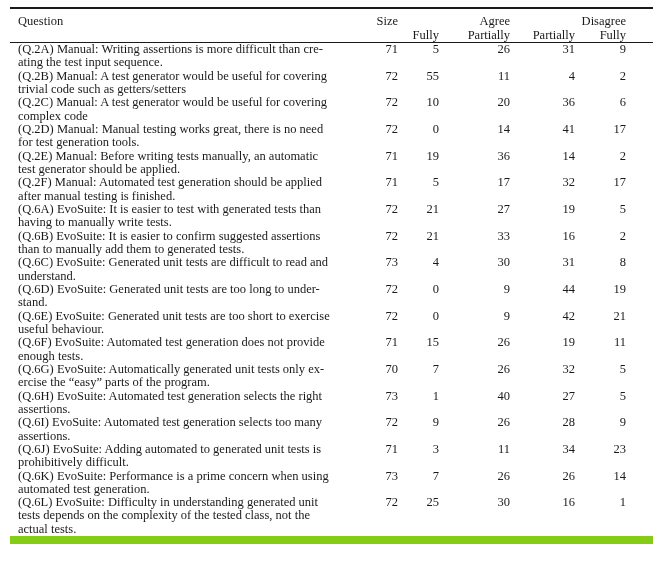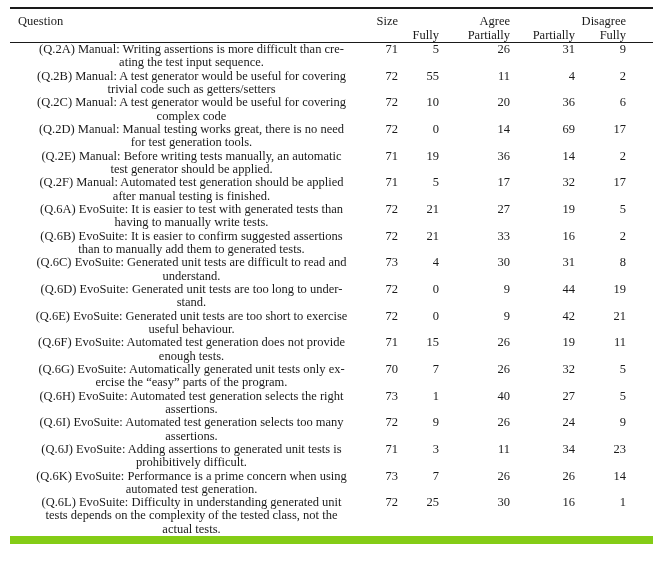--- a/index.html
+++ b/index.html
@@ -50,21 +50,21 @@
   th.last-col, td.last-col { padding-right: 27px; }
 
   tbody td {
     font-size: 12.5px;
     line-height: 13.33px;
     padding: 0;
     vertical-align: top;
     box-sizing: border-box;
   }
   td.q {
-    text-align: center;
+    text-align: left;
     padding-left: 8px;
     white-space: pre-line;
   }
   td.num { text-align: right; }
 </style>
 </head>
 <body>
 
 <div class="sheet">
   <table class="results">
@@ -117,21 +117,21 @@
           <td class="num">20</td>
           <td class="num">36</td>
           <td class="num last-col">6</td>
         </tr>
         <tr>
           <td class="q">(Q.2D) Manual: Manual testing works great, there is no need
 for test generation tools.</td>
           <td class="num">72</td>
           <td class="num">0</td>
           <td class="num">14</td>
-          <td class="num">69</td>
+          <td class="num">41</td>
           <td class="num last-col">17</td>
         </tr>
         <tr>
           <td class="q">(Q.2E) Manual: Before writing tests manually, an automatic
 test generator should be applied.</td>
           <td class="num">71</td>
           <td class="num">19</td>
           <td class="num">36</td>
           <td class="num">14</td>
           <td class="num last-col">2</td>
@@ -216,25 +216,25 @@
           <td class="num">40</td>
           <td class="num">27</td>
           <td class="num last-col">5</td>
         </tr>
         <tr>
           <td class="q">(Q.6I) EvoSuite: Automated test generation selects too many
 assertions.</td>
           <td class="num">72</td>
           <td class="num">9</td>
           <td class="num">26</td>
-          <td class="num">24</td>
+          <td class="num">28</td>
           <td class="num last-col">9</td>
         </tr>
         <tr>
-          <td class="q">(Q.6J) EvoSuite: Adding assertions to generated unit tests is
+          <td class="q">(Q.6J) EvoSuite: Adding automated to generated unit tests is
 prohibitively difficult.</td>
           <td class="num">71</td>
           <td class="num">3</td>
           <td class="num">11</td>
           <td class="num">34</td>
           <td class="num last-col">23</td>
         </tr>
         <tr>
           <td class="q">(Q.6K) EvoSuite: Performance is a prime concern when using
 automated test generation.</td>

